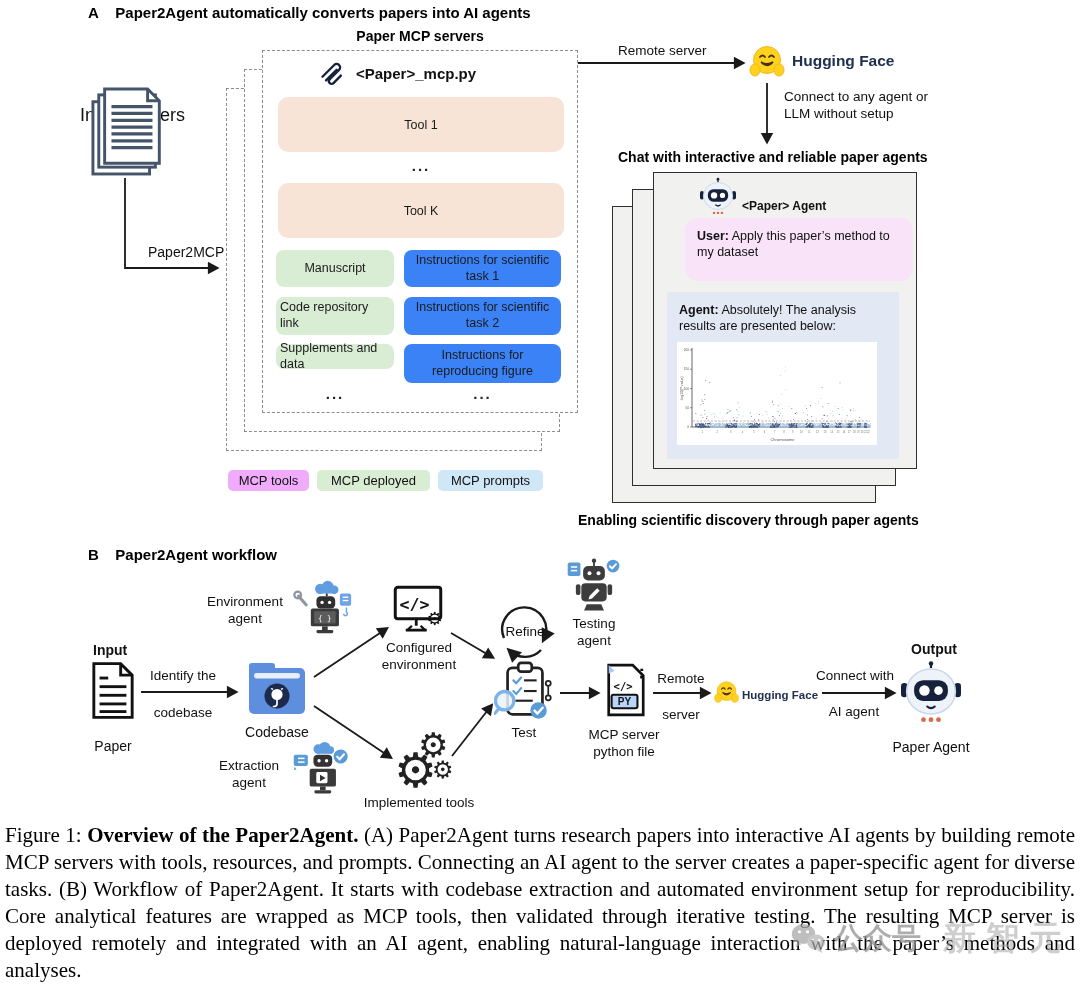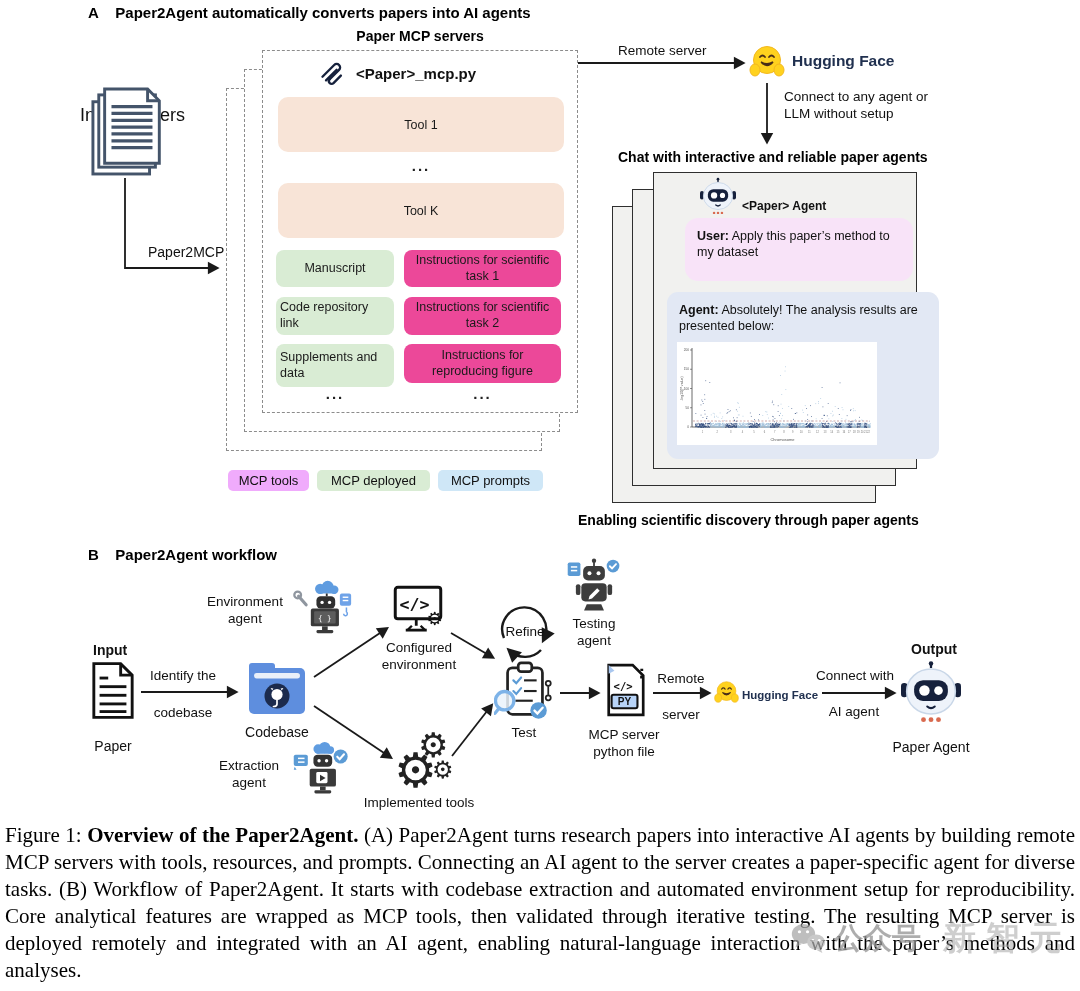--- a/index.html
+++ b/index.html
@@ -7,21 +7,21 @@
         font-family:"Liberation Sans",sans-serif;color:#111;overflow:hidden;}
   .abs{position:absolute;}
   .ttl{font-weight:bold;font-size:15px;color:#000;}
   .lbl{font-size:13.5px;color:#111;line-height:1.25;}
   .ctr{text-align:center;}
   .dashedbox{position:absolute;border:1.6px dashed #8c8c8c;background:#fff;box-sizing:border-box;}
   .toolbox{position:absolute;background:#f8e4d7;border-radius:10px;display:flex;align-items:center;justify-content:center;
            font-size:12.5px;color:#1a1a1a;box-sizing:border-box;}
   .resbox{position:absolute;background:#d9ecd4;border-radius:8px;display:flex;align-items:center;justify-content:center;
           font-size:12.5px;color:#1a1a1a;text-align:left;line-height:1.25;padding:2px 4px;box-sizing:border-box;}
-  .prmbox{position:absolute;background:#ec4899;border-radius:8px;display:flex;align-items:center;justify-content:center;
+  .prmbox{position:absolute;background:#3b82f6;border-radius:8px;display:flex;align-items:center;justify-content:center;
           font-size:12.5px;color:#1a1a1a;text-align:center;line-height:1.25;padding:2px 4px;box-sizing:border-box;}
   .dots{font-size:15px;font-weight:bold;letter-spacing:2px;color:#222;}
   .badge{position:absolute;height:21px;border-radius:5px;display:flex;align-items:center;justify-content:center;
          font-size:13px;color:#111;}
   .card{position:absolute;width:264px;height:297px;background:#f1f1ef;border:1.6px solid #2f2f2f;box-sizing:border-box;}
   .hfname{font-weight:bold;color:#20304f;}
   .bub{position:absolute;box-sizing:border-box;font-size:12.5px;line-height:1.3;color:#111;padding:10px 12px;}
   .caption{position:absolute;left:0;top:822px;width:1080px;padding:0 5px;box-sizing:border-box;
            font-family:"Liberation Serif",serif;font-size:21px;line-height:27px;color:#000;text-align:justify;}
   .wm{position:absolute;display:flex;align-items:center;z-index:9;}
@@ -75,21 +75,21 @@
     <div class="abs" style="left:93px;top:14px;font-weight:bold;font-size:15px;">&lt;Paper&gt;_mcp.py</div>
 
     <div class="toolbox" style="left:15px;top:46px;width:286px;height:55px;">Tool 1</div>
     <div class="abs dots ctr" style="left:0;top:106px;width:316px;">...</div>
     <div class="toolbox" style="left:15px;top:132px;width:286px;height:55px;">Tool K</div>
 
     <div class="resbox" style="left:13px;top:199px;width:118px;height:37px;">Manuscript</div>
     <div class="prmbox" style="left:141px;top:199px;width:157px;height:37px;">Instructions for scientific task 1</div>
     <div class="resbox" style="left:13px;top:246px;width:118px;height:38px;">Code repository link</div>
     <div class="prmbox" style="left:141px;top:246px;width:157px;height:38px;">Instructions for scientific task 2</div>
-    <div class="resbox" style="left:13px;top:293px;width:118px;height:43px;">Supplements and data</div>
+    <div class="resbox" style="left:13px;top:293px;width:118px;height:25px;">Supplements and data</div>
     <div class="prmbox" style="left:141px;top:293px;width:157px;height:39px;">Instructions for reproducing figure</div>
     <div class="abs dots ctr" style="left:13px;top:334px;width:118px;">...</div>
     <div class="abs dots ctr" style="left:141px;top:334px;width:157px;">...</div>
   </div>
 
   <div class="badge" style="left:228px;top:470px;width:81px;background:#f0abfc;">MCP tools</div>
   <div class="badge" style="left:317px;top:470px;width:113px;background:#d9ecd4;">MCP deployed</div>
   <div class="badge" style="left:438px;top:470px;width:105px;background:#cfe7f7;">MCP prompts</div>
 
   <div class="abs lbl" style="left:618px;top:43px;">Remote server</div>
@@ -127,21 +127,21 @@
           <circle cx="39" cy="63" r="2.2" fill="#d96a4f"></circle>
       </svg>
     </div>
     <div class="abs" style="left:88px;top:26px;font-weight:bold;font-size:12px;text-align:right;">&lt;Paper&gt; Agent</div>
 
     <div class="bub" style="left:31px;top:45px;width:228px;height:63px;background:#f8e3f8;border-radius:13px;">
       <b>User:</b>
       <span>Apply this paper’s method to my dataset</span>
     </div>
 
-    <div class="bub" style="left:13px;top:119px;width:272px;height:167px;background:#e2e8f4;border-radius:11px;">
+    <div class="bub" style="left:13px;top:119px;width:232px;height:167px;background:#e2e8f4;border-radius:2px;">
       <b>Agent:</b>
       <span>Absolutely! The analysis results are presented below:</span>
       <div class="abs" style="left:10px;top:50px;width:200px;height:103px;background:#fff;">
         <svg id="manhattan" width="200" height="103" viewBox="0 0 200 103">
             <line x1="15" y1="6" x2="15" y2="85" stroke="#444" stroke-width="0.8"></line>
             <line x1="15" y1="85" x2="193" y2="85" stroke="#444" stroke-width="0.8"></line>
             <line x1="13" y1="85" x2="15" y2="85" stroke="#444" stroke-width="0.6"></line>
             <text x="12" y="86.2" font-size="3.2" text-anchor="end" fill="#555" font-family="Liberation Sans, sans-serif">0</text>
             <line x1="13" y1="65.75" x2="15" y2="65.75" stroke="#444" stroke-width="0.6"></line>
             <text x="12" y="66.95" font-size="3.2" text-anchor="end" fill="#555" font-family="Liberation Sans, sans-serif">50</text>

